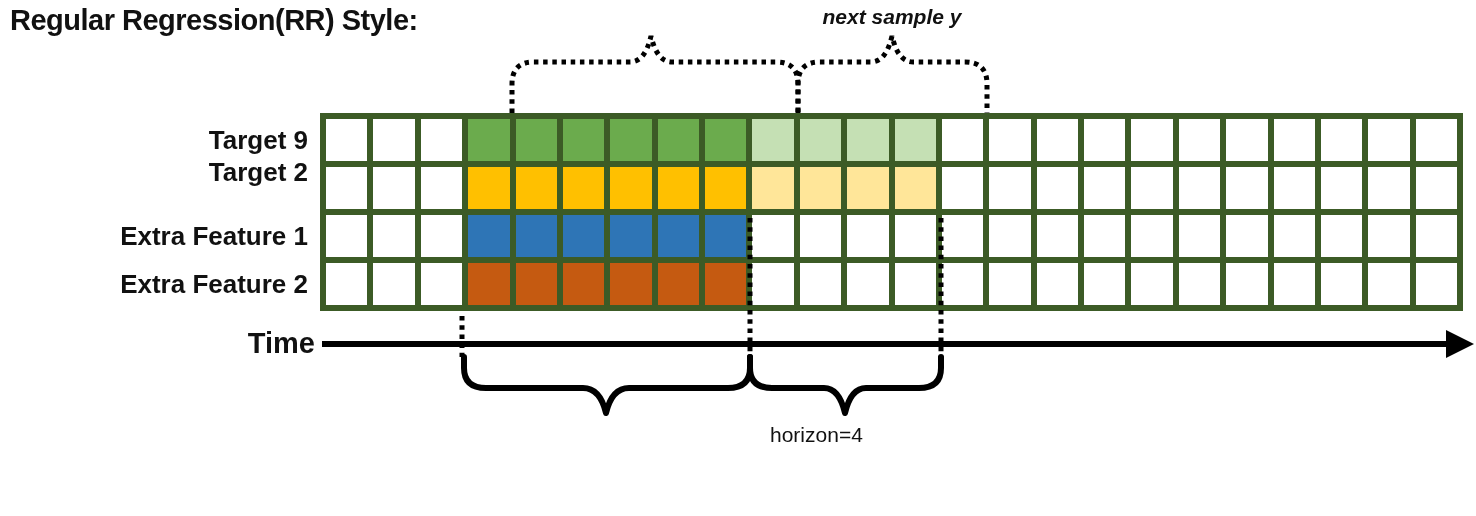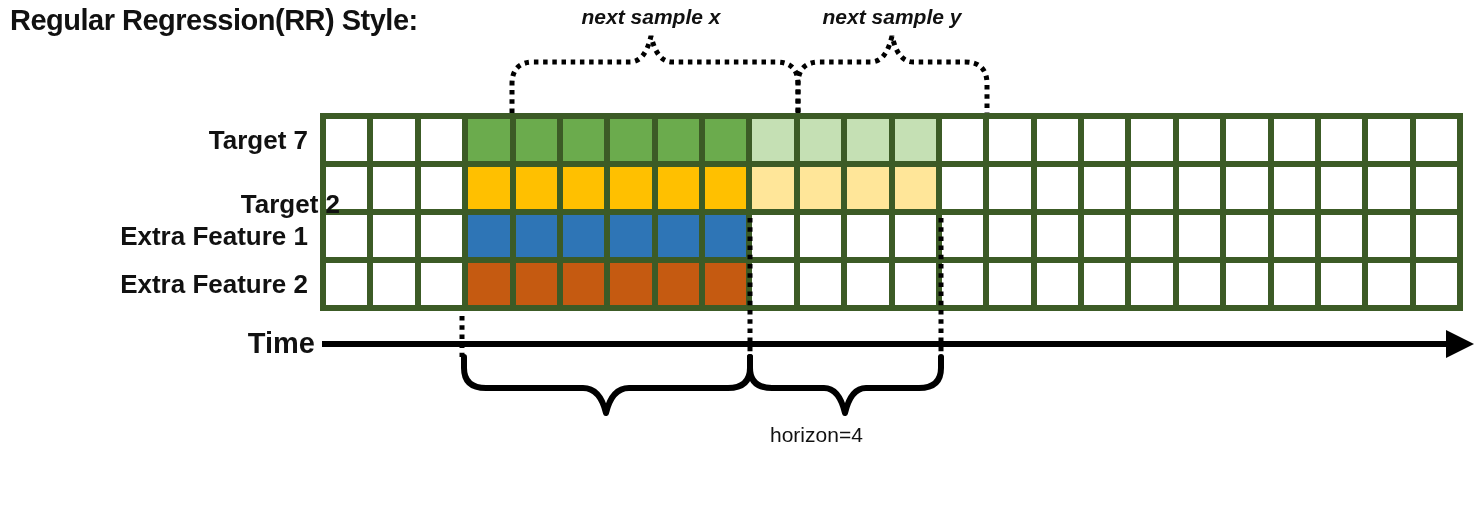--- a/index.html
+++ b/index.html
@@ -59,21 +59,20 @@
   .anno-left{left:510px;}
   .anno-right{left:770px;}
 </style>
 </head>
 <body>
 
 <div class="stage">
 
   <div class="title">Regular Regression(RR) Style:</div>
 
-  <div class="next-label next-x">next sample x</div>
   <div class="next-label next-y">next sample y</div>
 
   <div class="grid" id="grid" style="background: rgb(60, 91, 38);">
       <div class="cell" style="background: rgb(255, 255, 255);"></div>
       <div class="cell" style="background: rgb(255, 255, 255);"></div>
       <div class="cell" style="background: rgb(255, 255, 255);"></div>
       <div class="cell" style="background: rgb(107, 171, 77);"></div>
       <div class="cell" style="background: rgb(107, 171, 77);"></div>
       <div class="cell" style="background: rgb(107, 171, 77);"></div>
       <div class="cell" style="background: rgb(107, 171, 77);"></div>
@@ -162,22 +161,22 @@
       <div class="cell" style="background: rgb(255, 255, 255);"></div>
       <div class="cell" style="background: rgb(255, 255, 255);"></div>
       <div class="cell" style="background: rgb(255, 255, 255);"></div>
       <div class="cell" style="background: rgb(255, 255, 255);"></div>
       <div class="cell" style="background: rgb(255, 255, 255);"></div>
       <div class="cell" style="background: rgb(255, 255, 255);"></div>
       <div class="cell" style="background: rgb(255, 255, 255);"></div>
     </div>
 
   <div id="row-labels">
-      <div class="row-label" style="top: 124px;">Target 7</div>
-      <div class="row-label" style="top: 188px; margin-left: 32px;">Target 2</div>
+      <div class="row-label" style="top: 124px;">Target 9</div>
+      <div class="row-label" style="top: 156px;">Target 2</div>
       <div class="row-label" style="top: 220px;">Extra Feature 1</div>
       <div class="row-label" style="top: 268px;">Extra Feature 2</div>
     </div>
 
   <div class="time-label">Time</div>
 
   <svg class="overlay" width="1476" height="516" viewBox="0 0 1476 516">
 
     <path d="M 512 113 L 512 84 Q 512 62 534 62 L 630 62 Q 645 62 651 36 Q 657 62 672 62 L 776 62 Q 798 62 798 84 L 798 113" fill="none" stroke="#000" stroke-width="5" stroke-dasharray="4.5 4.7"></path>
     <path d="M 798 113 L 798 84 Q 798 62 820 62 L 871 62 Q 886 62 892 36 Q 898 62 913 62 L 965 62 Q 987 62 987 84 L 987 113" fill="none" stroke="#000" stroke-width="5" stroke-dasharray="4.5 4.7"></path>

